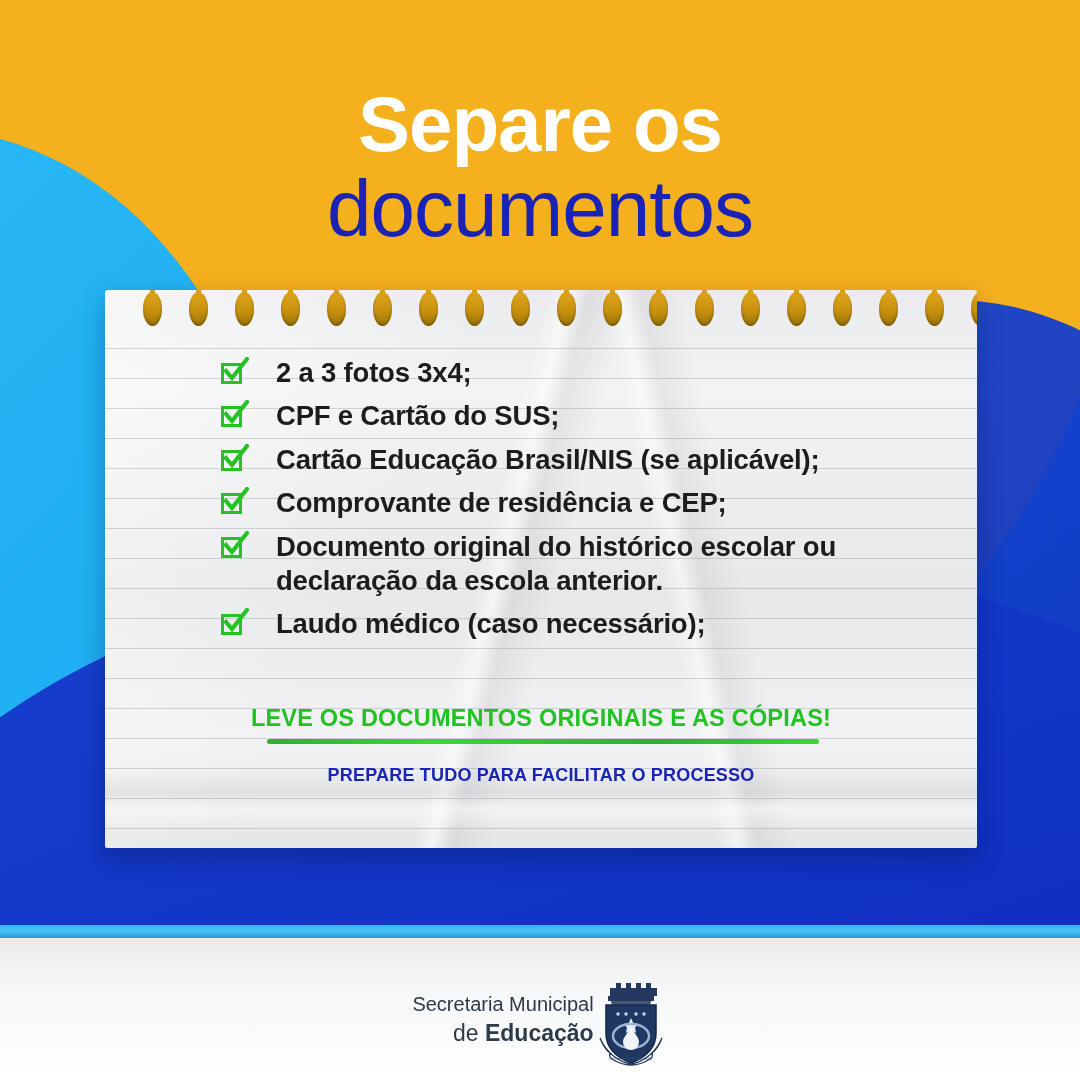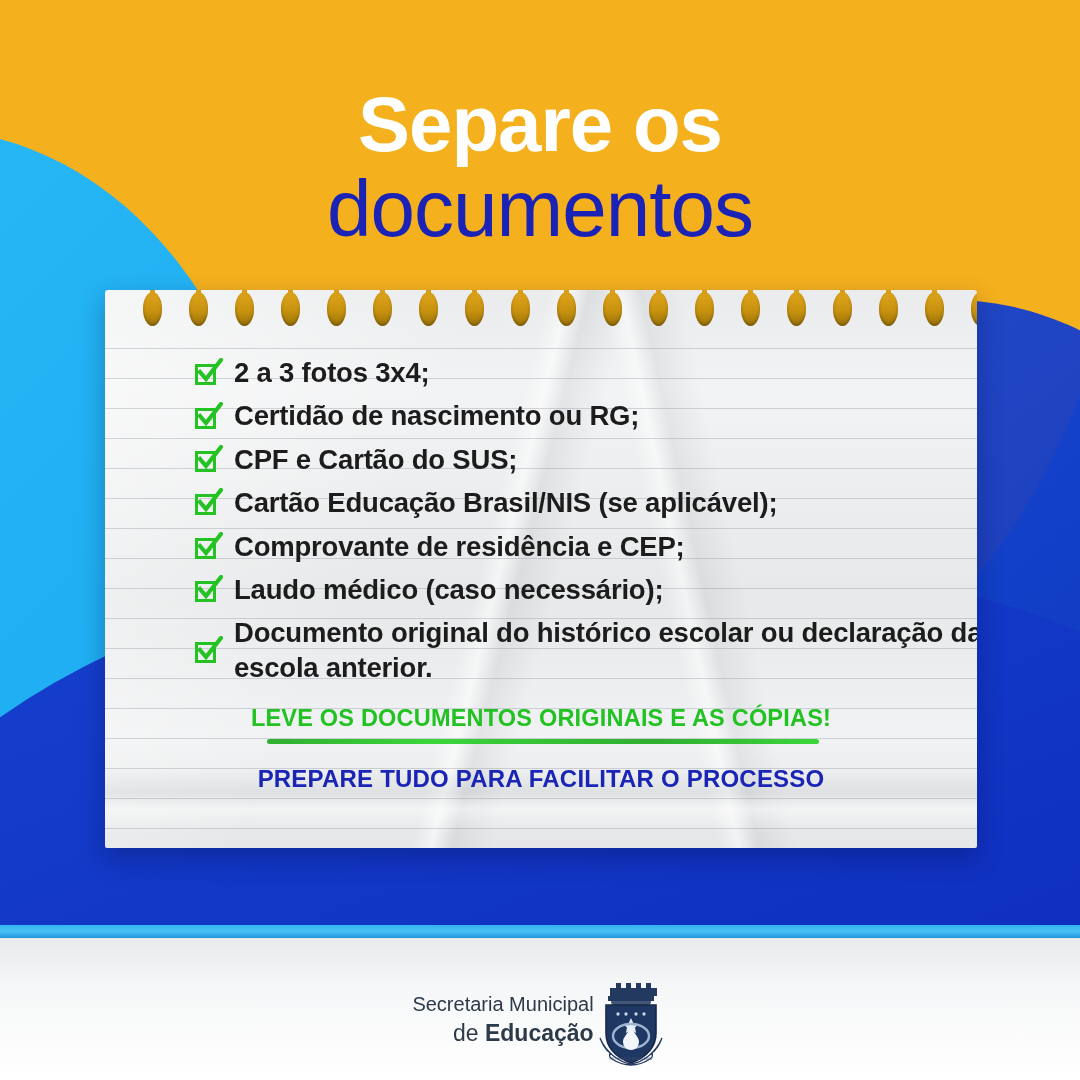--- a/index.html
+++ b/index.html
@@ -114,21 +114,21 @@
   .hole:before{
     content:"";position:absolute;left:7px;top:-8px;width:5px;height:14px;
     background:#D79E18;
   }
 
   
   .list{
     position:absolute;left:90px;top:66px;width:790px;
   }
   .list-item{
-    display:flex;align-items:center;gap:14px;margin-bottom:9px;
+    display:flex;align-items:flex-start;gap:30px;margin-bottom:9px;margin-left:26px;
   }
   .chk{
     position:relative;flex:0 0 auto;width:25px;height:25px;margin-top:7px;
   }
   .chk .box{
     position:absolute;left:0;top:0;width:21px;height:21px;
     border:3px solid #24C223;box-sizing:border-box;
   }
   .chk .tick{
     position:absolute;left:2px;top:-6px;width:26px;height:26px;
@@ -146,21 +146,21 @@
     font-size:23.5px;font-weight:bold;color:#22C222;letter-spacing:.2px;
     display:inline-block;
   }
   .green-underline{
     position:absolute;left:162px;top:449px;width:552px;height:5px;
     background:linear-gradient(to right,#1FA81F,#2BD42B 30%,#1FA81F 70%,#2BD42B);
     border-radius:3px;opacity:.92;
   }
   .blue-block{
     position:absolute;left:0;top:472px;width:872px;text-align:center;
-    color:#1A25B5;font-size:24px;font-weight:bold;line-height:1.45;
+    color:#1A25B5;font-size:18px;font-weight:bold;line-height:1.45;
     letter-spacing:.2px;
   }
 
   
   .footer-inner{
     position:absolute;left:0;top:970px;width:1080px;height:100px;
     display:flex;align-items:center;justify-content:center;
   }
   .foot-text{
     text-align:right;color:#2D3A4A;line-height:1.35;
@@ -227,29 +227,20 @@
           </span>
           <span class="li-text">2 a 3 fotos 3x4;</span>
         </div>
         <div class="list-item">
           <span class="chk">
             <span class="box"></span>
             <svg class="tick" viewBox="0 0 26 26">
               <path d="M3 14 L9 21 L24 2" fill="none" stroke="#24C223" stroke-width="4.2" stroke-linecap="square"></path>
             </svg>
           </span>
-          <span class="li-text">Certidão de nascimento ou RG;</span>
-        </div>
-        <div class="list-item">
-          <span class="chk">
-            <span class="box"></span>
-            <svg class="tick" viewBox="0 0 26 26">
-              <path d="M3 14 L9 21 L24 2" fill="none" stroke="#24C223" stroke-width="4.2" stroke-linecap="square"></path>
-            </svg>
-          </span>
           <span class="li-text">CPF e Cartão do SUS;</span>
         </div>
         <div class="list-item">
           <span class="chk">
             <span class="box"></span>
             <svg class="tick" viewBox="0 0 26 26">
               <path d="M3 14 L9 21 L24 2" fill="none" stroke="#24C223" stroke-width="4.2" stroke-linecap="square"></path>
             </svg>
           </span>
           <span class="li-text">Cartão Educação Brasil/NIS (se aplicável);</span>
@@ -263,30 +254,30 @@
           </span>
           <span class="li-text">Comprovante de residência e CEP;</span>
         </div>
         <div class="list-item">
           <span class="chk">
             <span class="box"></span>
             <svg class="tick" viewBox="0 0 26 26">
               <path d="M3 14 L9 21 L24 2" fill="none" stroke="#24C223" stroke-width="4.2" stroke-linecap="square"></path>
             </svg>
           </span>
+          <span class="li-text">Documento original do histórico escolar ou declaração da escola anterior.</span>
+        </div>
+        <div class="list-item">
+          <span class="chk">
+            <span class="box"></span>
+            <svg class="tick" viewBox="0 0 26 26">
+              <path d="M3 14 L9 21 L24 2" fill="none" stroke="#24C223" stroke-width="4.2" stroke-linecap="square"></path>
+            </svg>
+          </span>
           <span class="li-text">Laudo médico (caso necessário);</span>
-        </div>
-        <div class="list-item">
-          <span class="chk">
-            <span class="box"></span>
-            <svg class="tick" viewBox="0 0 26 26">
-              <path d="M3 14 L9 21 L24 2" fill="none" stroke="#24C223" stroke-width="4.2" stroke-linecap="square"></path>
-            </svg>
-          </span>
-          <span class="li-text">Documento original do histórico escolar ou declaração da escola anterior.</span>
         </div>
       </div>
 
     <div class="green-line">
       <span class="txt">LEVE OS DOCUMENTOS ORIGINAIS E AS CÓPIAS!</span>
     </div>
     <div class="green-underline"></div>
 
     <div class="blue-block">
       <div>PREPARE TUDO PARA FACILITAR O PROCESSO</div>

